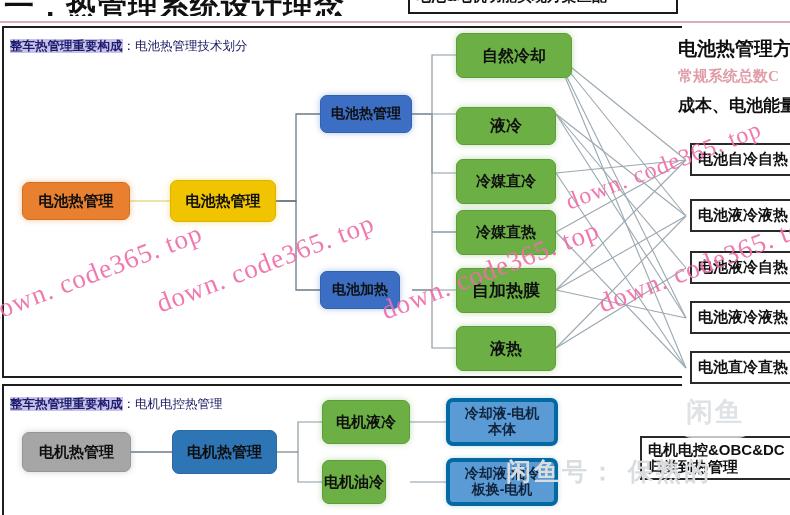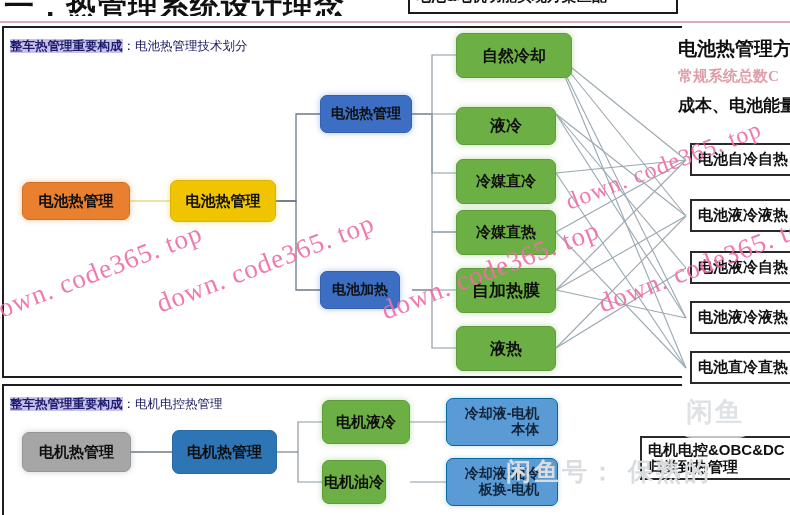--- a/index.html
+++ b/index.html
@@ -62,22 +62,22 @@
   .node.orange { background: #e8802f; border: 1px solid #d3701f;
                  box-shadow: 0 0 6px rgba(232,128,47,.45); }
   .node.yellow { background: #f0c400; border: 1px solid #dcb400;
                  box-shadow: 0 0 6px rgba(240,196,0,.45); }
   .node.blue   { background: #3c6fc4; border: 1px solid #3361b2;
                  box-shadow: 0 0 6px rgba(60,111,196,.40); }
   .node.green  { background: #6caf44; border: 1px solid #5f9d3b;
                  box-shadow: 0 0 6px rgba(108,175,68,.42); }
   .node.grey   { background: #a6a6a6; border: 1px solid #969696;
                  box-shadow: 0 0 6px rgba(140,140,140,.40); }
-  .node.lblue  { background: #5b9bd5; border: 1px solid #0369a1; color: #10243c;
-                 box-shadow: 0 0 5px rgba(91,155,213,.40); text-align: right; }
+  .node.lblue  { background: #5b9bd5; border: 4px solid #0369a1; color: #10243c;
+                 box-shadow: 0 0 5px rgba(91,155,213,.40); }
   .node.dblue  { background: #2e75b6; border: 1px solid #2a69a4; }
 
   
   .outcome {
     position: absolute; background: #ffffff;
     border: 2px solid #2a2a2a;
     display: flex; align-items: center;
     padding-left: 6px;
     font-size: 15px; font-weight: bold; color: #111111;
     white-space: nowrap; overflow: hidden;

